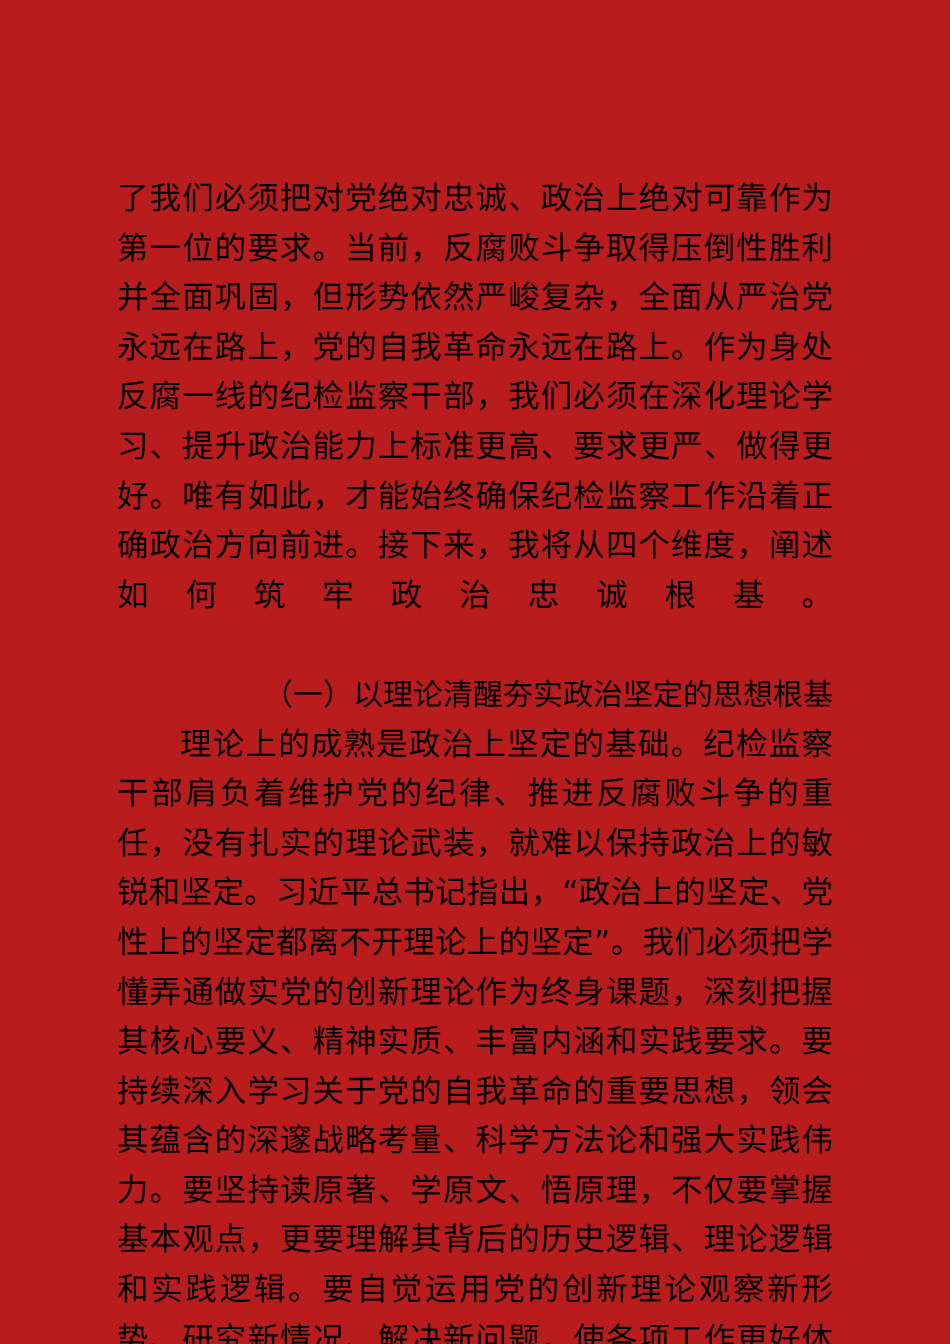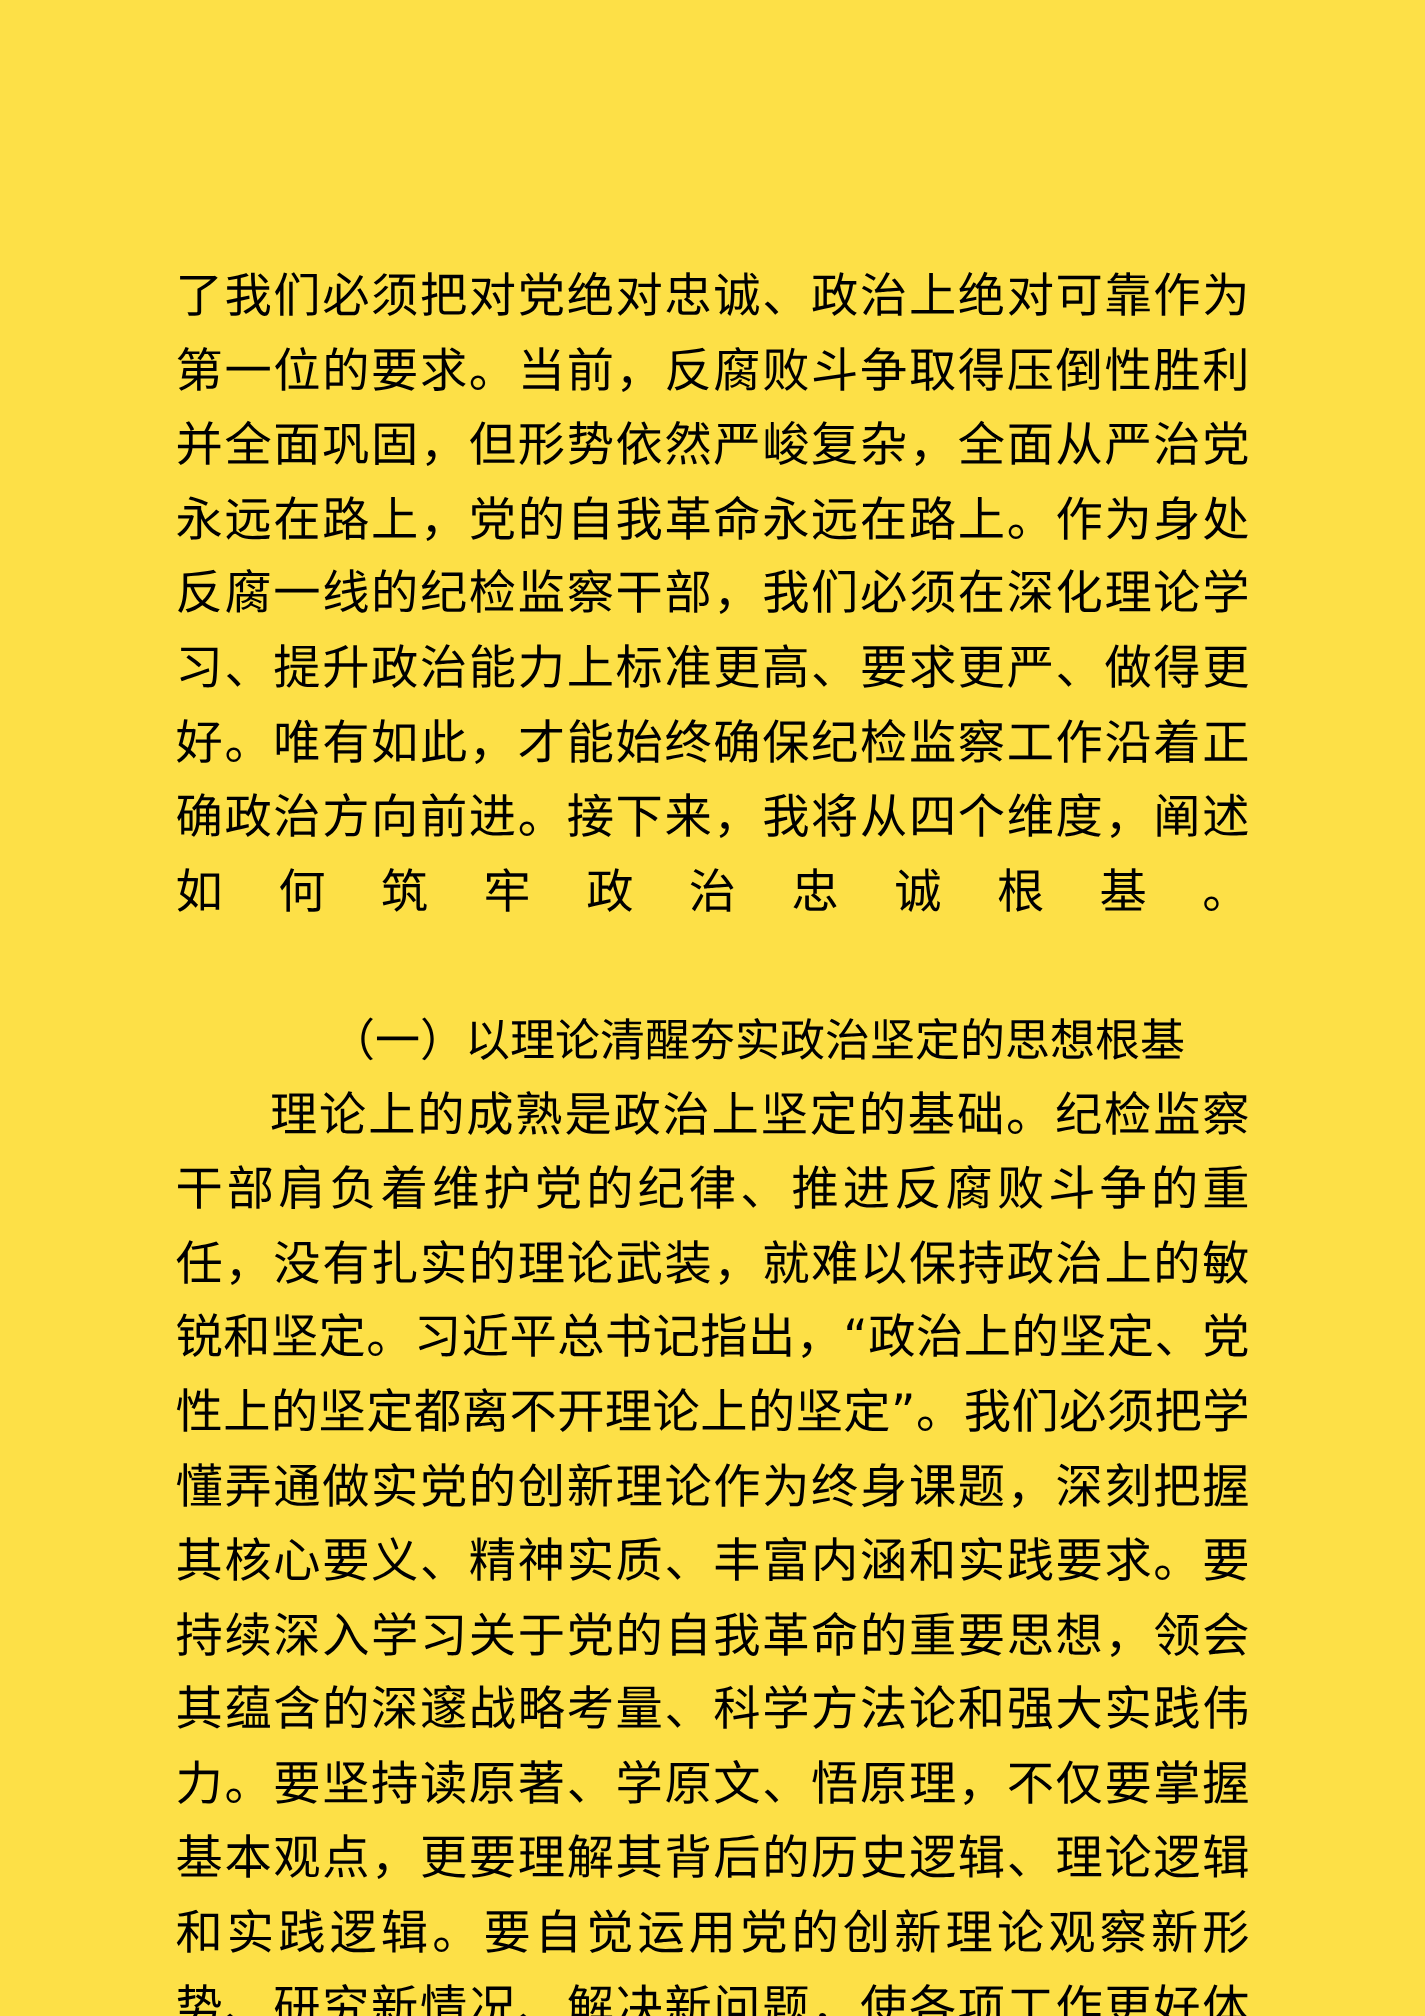--- a/index.html
+++ b/index.html
@@ -8,21 +8,21 @@
     padding: 0;
     background: #ffffff;
   }
   body {
     font-family: "DejaVu Sans", "Liberation Sans", sans-serif;
   }
   #page {
     position: relative;
     width: 950px;
     height: 1344px;
-    background: #fde047;
+    background: #b91c1c;
     overflow: hidden;
     box-sizing: border-box;
   }
   #doc-body {
     position: absolute;
     left: 117px;
     top: 174px;
     width: 716px;
   }
   .para {
@@ -38,21 +38,21 @@
     white-space: normal;
     word-break: break-all;
   }
   .para.indent2 {
     text-indent: 63px;
   }
   .para.heading {
     font-size: 30px;
     line-height: 49.6px;
     text-indent: 60px;
-    text-align: center;
+    text-align: right;
   }
   
   .para::after {
     content: "";
     display: inline-block;
     width: 100%;
   }
   .para.nolaststretch::after {
     content: none;
   }

